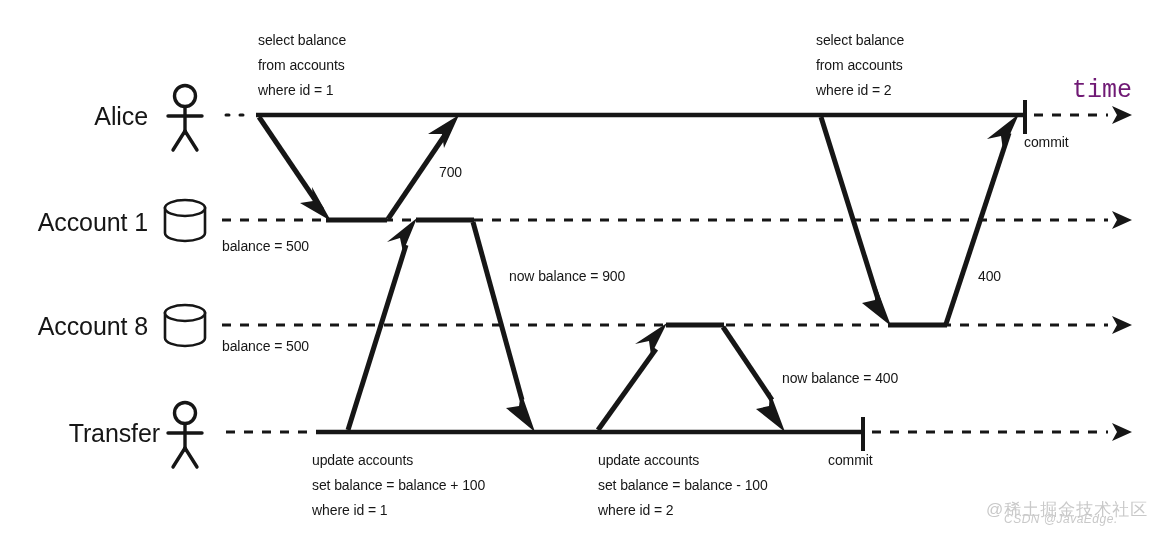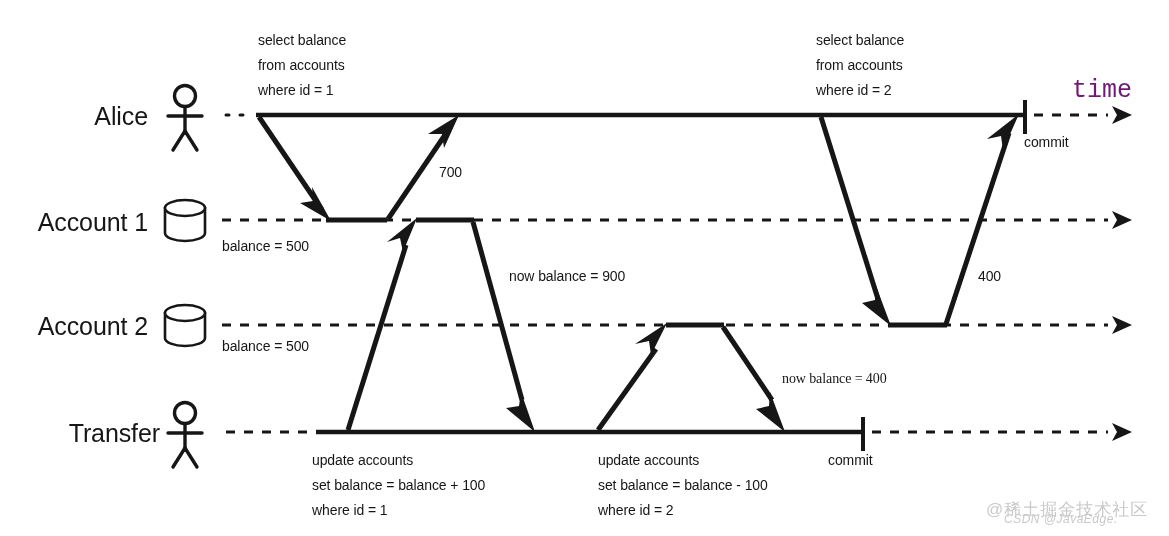--- a/index.html
+++ b/index.html
@@ -170,21 +170,21 @@
       <circle cx="185" cy="413" r="10.5"></circle>
       <line x1="185" y1="424" x2="185" y2="450"></line>
       <line x1="168" y1="433" x2="202" y2="433"></line>
       <line x1="185" y1="448" x2="173" y2="467"></line>
       <line x1="185" y1="448" x2="197" y2="467"></line>
     </g>
   </svg>
 
   <div class="lane-label" style="left:0px; top:102px; width:148px;">Alice</div>
   <div class="lane-label" style="left:0px; top:208px; width:148px;">Account 1</div>
-  <div class="lane-label" style="left:0px; top:312px; width:148px;">Account 2</div>
+  <div class="lane-label" style="left:0px; top:312px; width:148px;">Account 8</div>
   <div class="lane-label" style="left:12px; top:419px; width:148px;text-align:right;">Transfer</div>
 
   <div class="time-label" style="left:1072px; top:76px;">time</div>
 
   <div class="anno" style="left:258px; top:28px;">select balance
 from accounts
 where id = 1</div>
 
   <div class="anno" style="left:816px; top:28px;">select balance
 from accounts
@@ -195,21 +195,21 @@
   <div class="anno" style="left:978px; top:264px;">400</div>
 
   <div class="anno" style="left:1024px; top:130px;">commit</div>
 
   <div class="anno" style="left:222px; top:234px;">balance = 500</div>
 
   <div class="anno" style="left:222px; top:334px;">balance = 500</div>
 
   <div class="anno" style="left:509px; top:264px;">now balance = 900</div>
 
-  <div class="anno" style="left:782px; top:366px;font-family:Liberation Serif, serif;">now balance = 400</div>
+  <div class="anno" style="left:782px; top:366px;">now balance = 400</div>
 
   <div class="anno" style="left:312px; top:448px;">update accounts
 set balance = balance + 100
 where id = 1</div>
 
   <div class="anno" style="left:598px; top:448px;">update accounts
 set balance = balance - 100
 where id = 2</div>
 
   <div class="anno" style="left:828px; top:448px;">commit</div>

